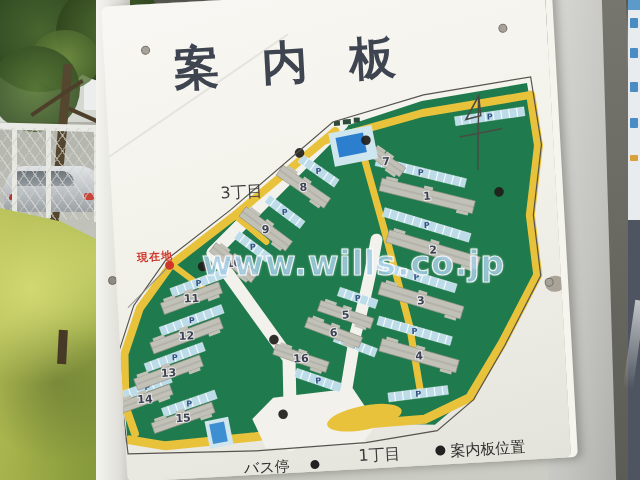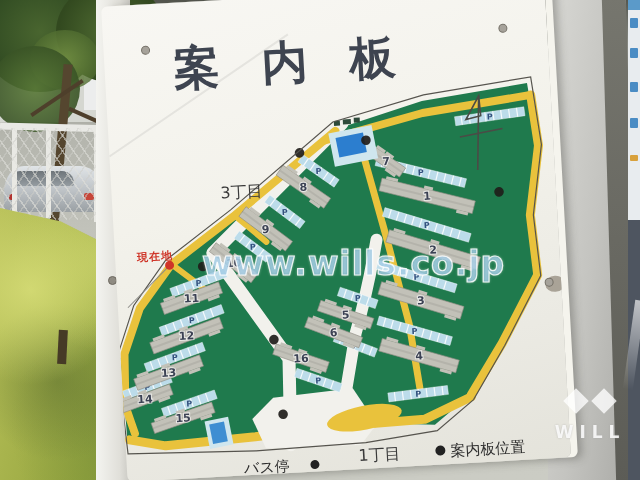--- a/index.html
+++ b/index.html
@@ -514,17 +514,13 @@
     <ellipse cx="438" cy="302" rx="10" ry="8" fill="rgba(70,55,35,.4)"></ellipse>
     <circle cx="42" cy="46" r="4" fill="#a6a29a" stroke="#736f66" stroke-width="1"></circle>
     <circle cx="400" cy="44" r="4" fill="#a6a29a" stroke="#736f66" stroke-width="1"></circle>
     <circle cx="432" cy="300" r="4" fill="#a6a29a" stroke="#736f66" stroke-width="1"></circle>
   </g>
 </svg>
 </div>
 
 <div id="watermark" class="abs">
   <div class="abs wm-url">www.wills.co.jp</div>
-  <div class="abs wm-logo">
-    <span class="dia"></span><span class="dia"></span>
-    <div class="wm-brand">WILL</div>
-  </div>
 </div>
 
 </body></html>

